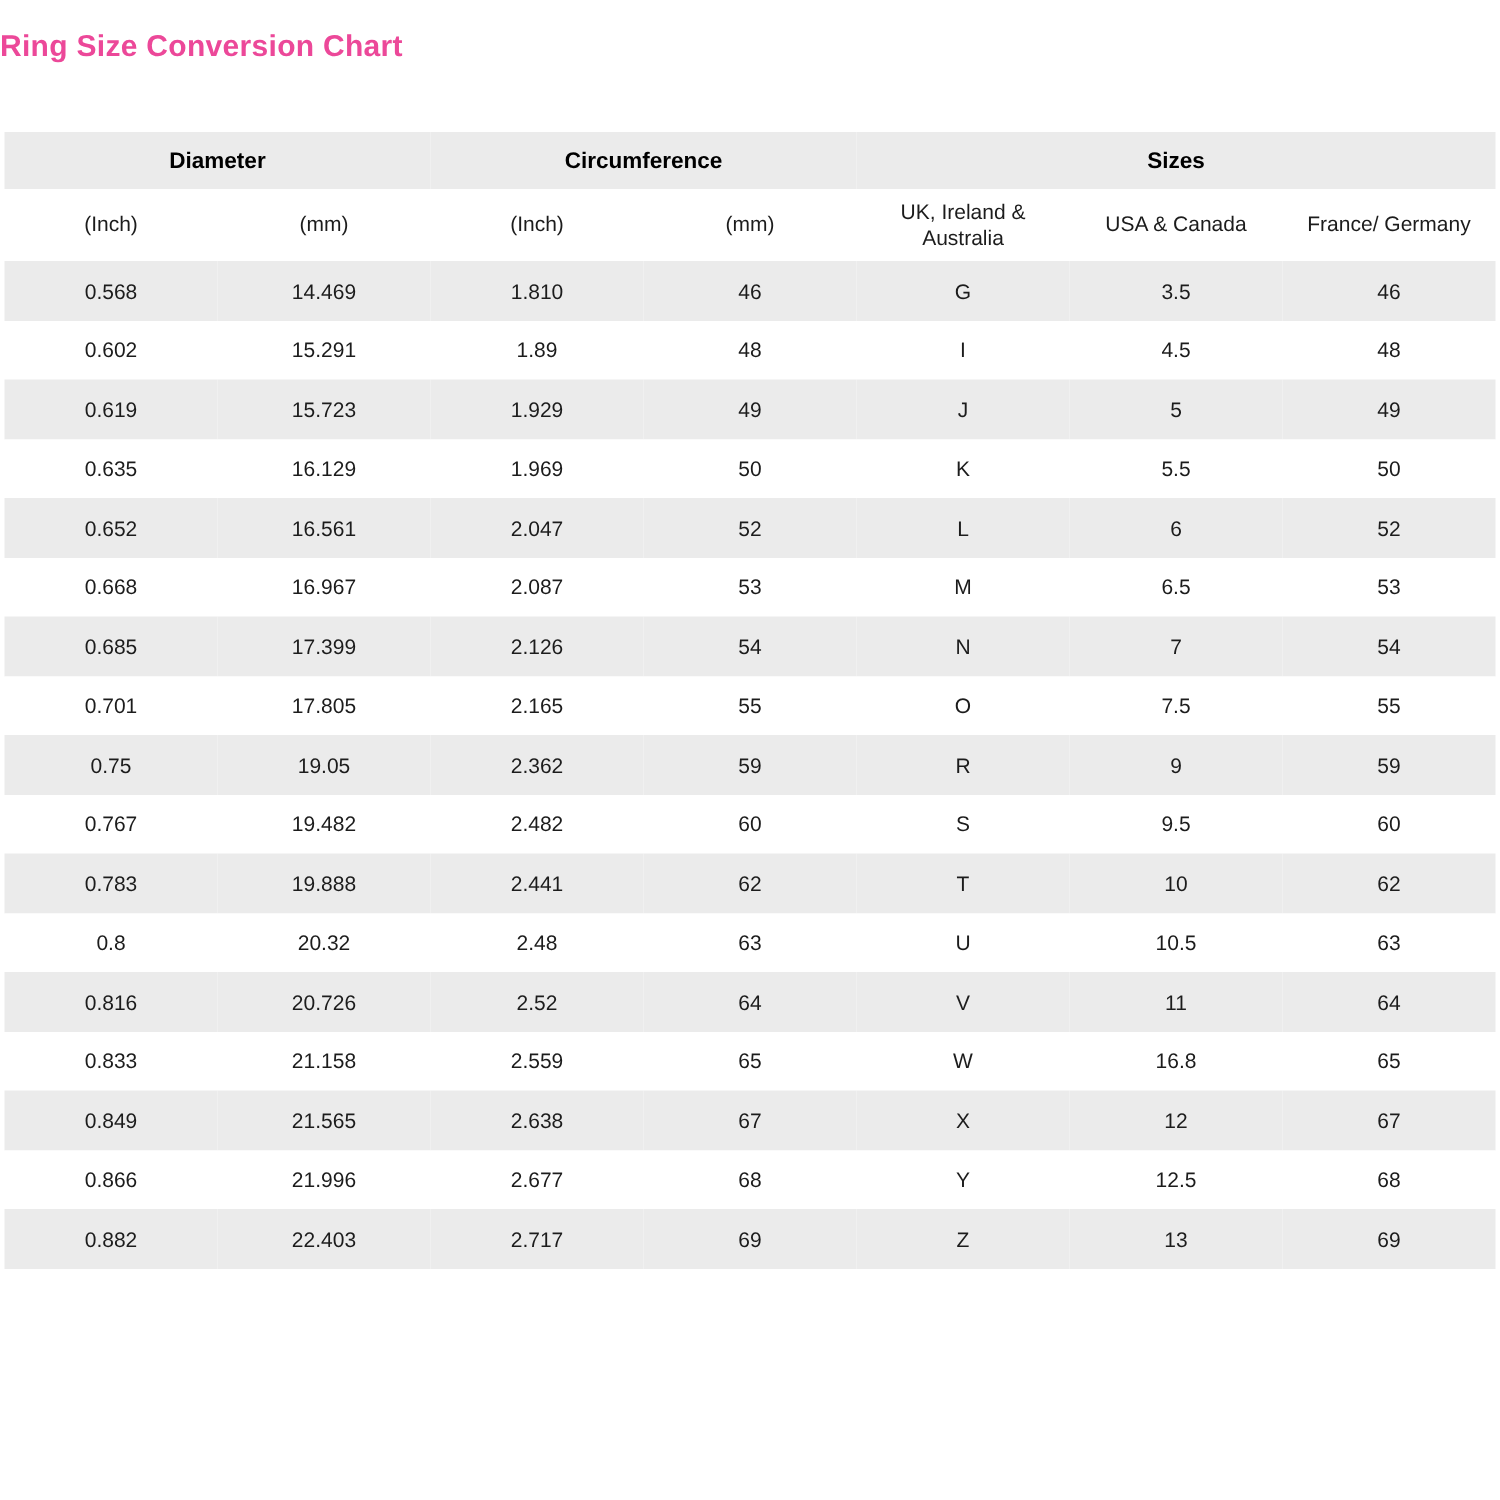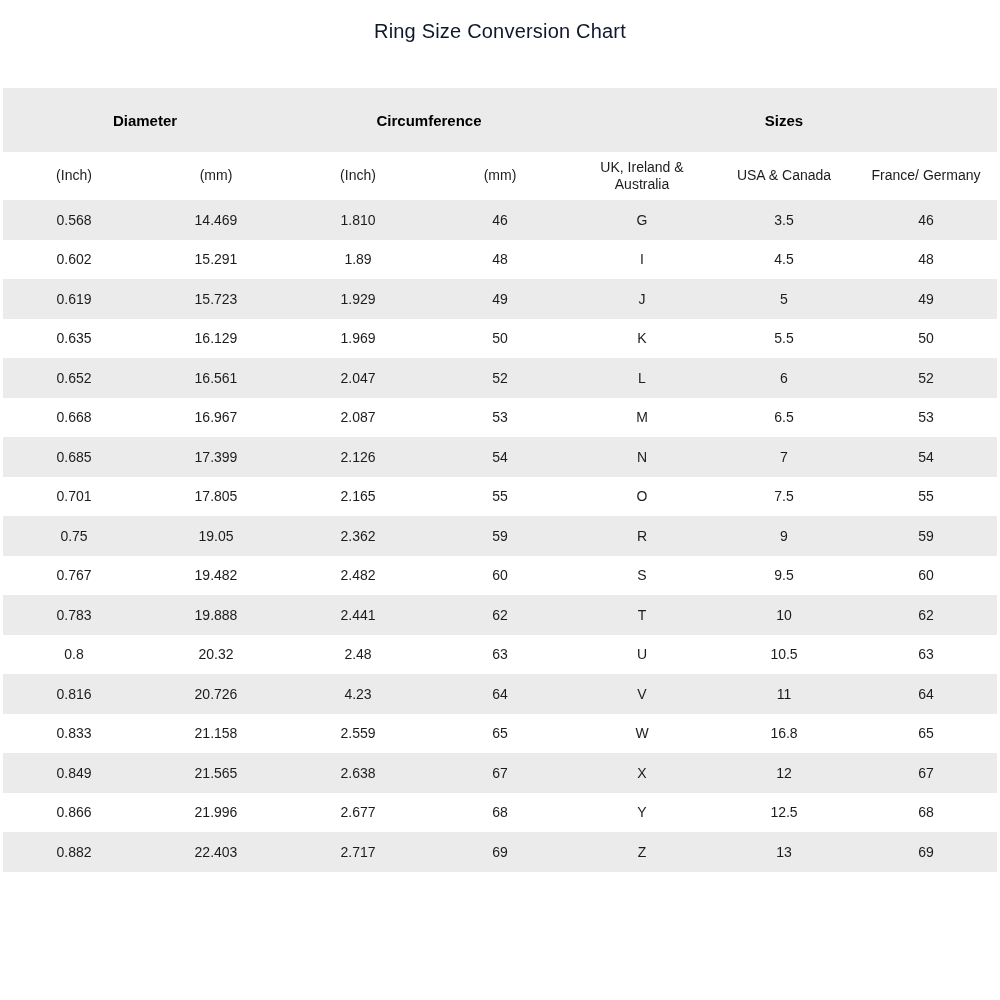--- a/index.html
+++ b/index.html
@@ -15,37 +15,36 @@
     font-family: "Liberation Sans", sans-serif;
   }
   .page {
     width: 1000px;
     height: 1000px;
     overflow: hidden;
     background: var(--bg);
   }
   h1.page-title {
     margin-top: 20px;
-    text-align: center;
     font-size: 20px;
-    font-weight: normal;
+    font-weight: bold;
     letter-spacing: 0.2px;
-    color: #0f172a;
+    color: #ec4899;
   }
   table.conversion-table {
     width: 994px;
     margin: 45px auto 0 auto;
     border-collapse: collapse;
     table-layout: fixed;
     font-size: 14px;
   }
   col.col { width: 14.2857%; }
   thead tr.group-header-row {
     background: var(--stripe);
-    height: 64px;
+    height: 38px;
   }
   thead tr.group-header-row th {
     font-size: 15px;
     font-weight: bold;
     text-align: center;
     vertical-align: middle;
     color: #000;
   }
   thead tr.sub-header-row {
     background: var(--bg);
@@ -212,21 +211,21 @@
           <td>20.32</td>
           <td>2.48</td>
           <td>63</td>
           <td>U</td>
           <td>10.5</td>
           <td>63</td>
         </tr>
         <tr>
           <td>0.816</td>
           <td>20.726</td>
-          <td>4.23</td>
+          <td>2.52</td>
           <td>64</td>
           <td>V</td>
           <td>11</td>
           <td>64</td>
         </tr>
         <tr>
           <td>0.833</td>
           <td>21.158</td>
           <td>2.559</td>
           <td>65</td>

